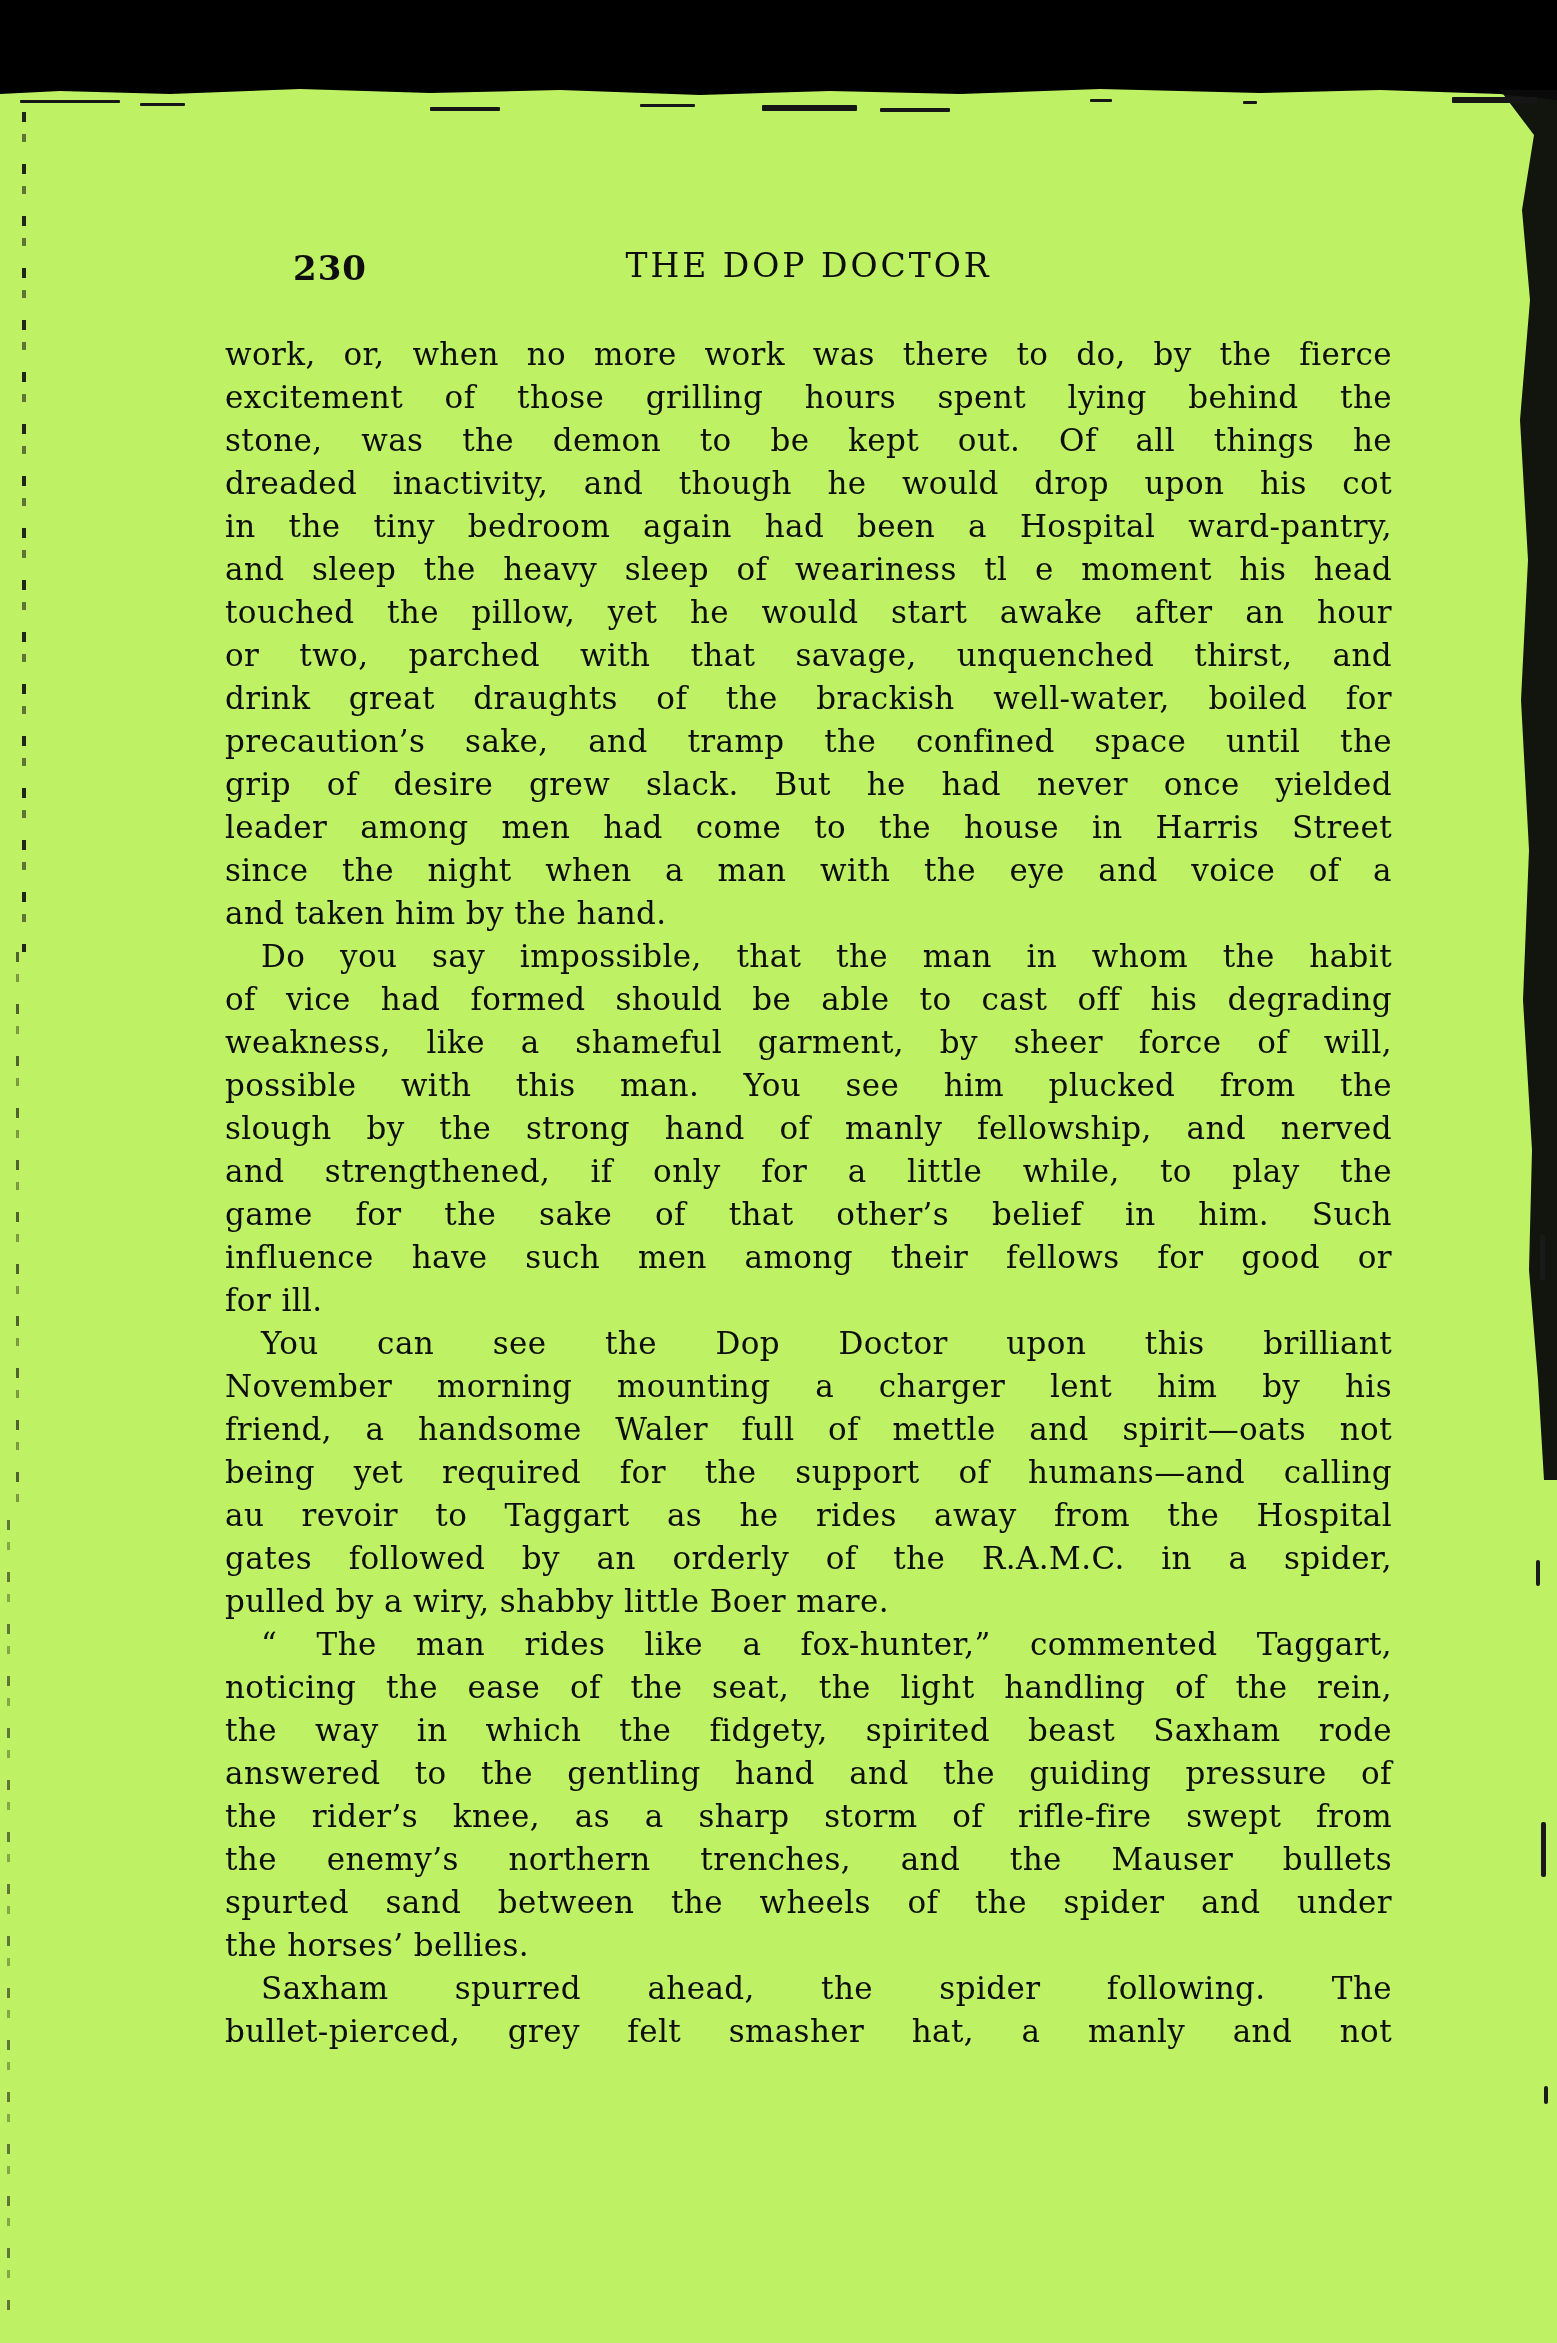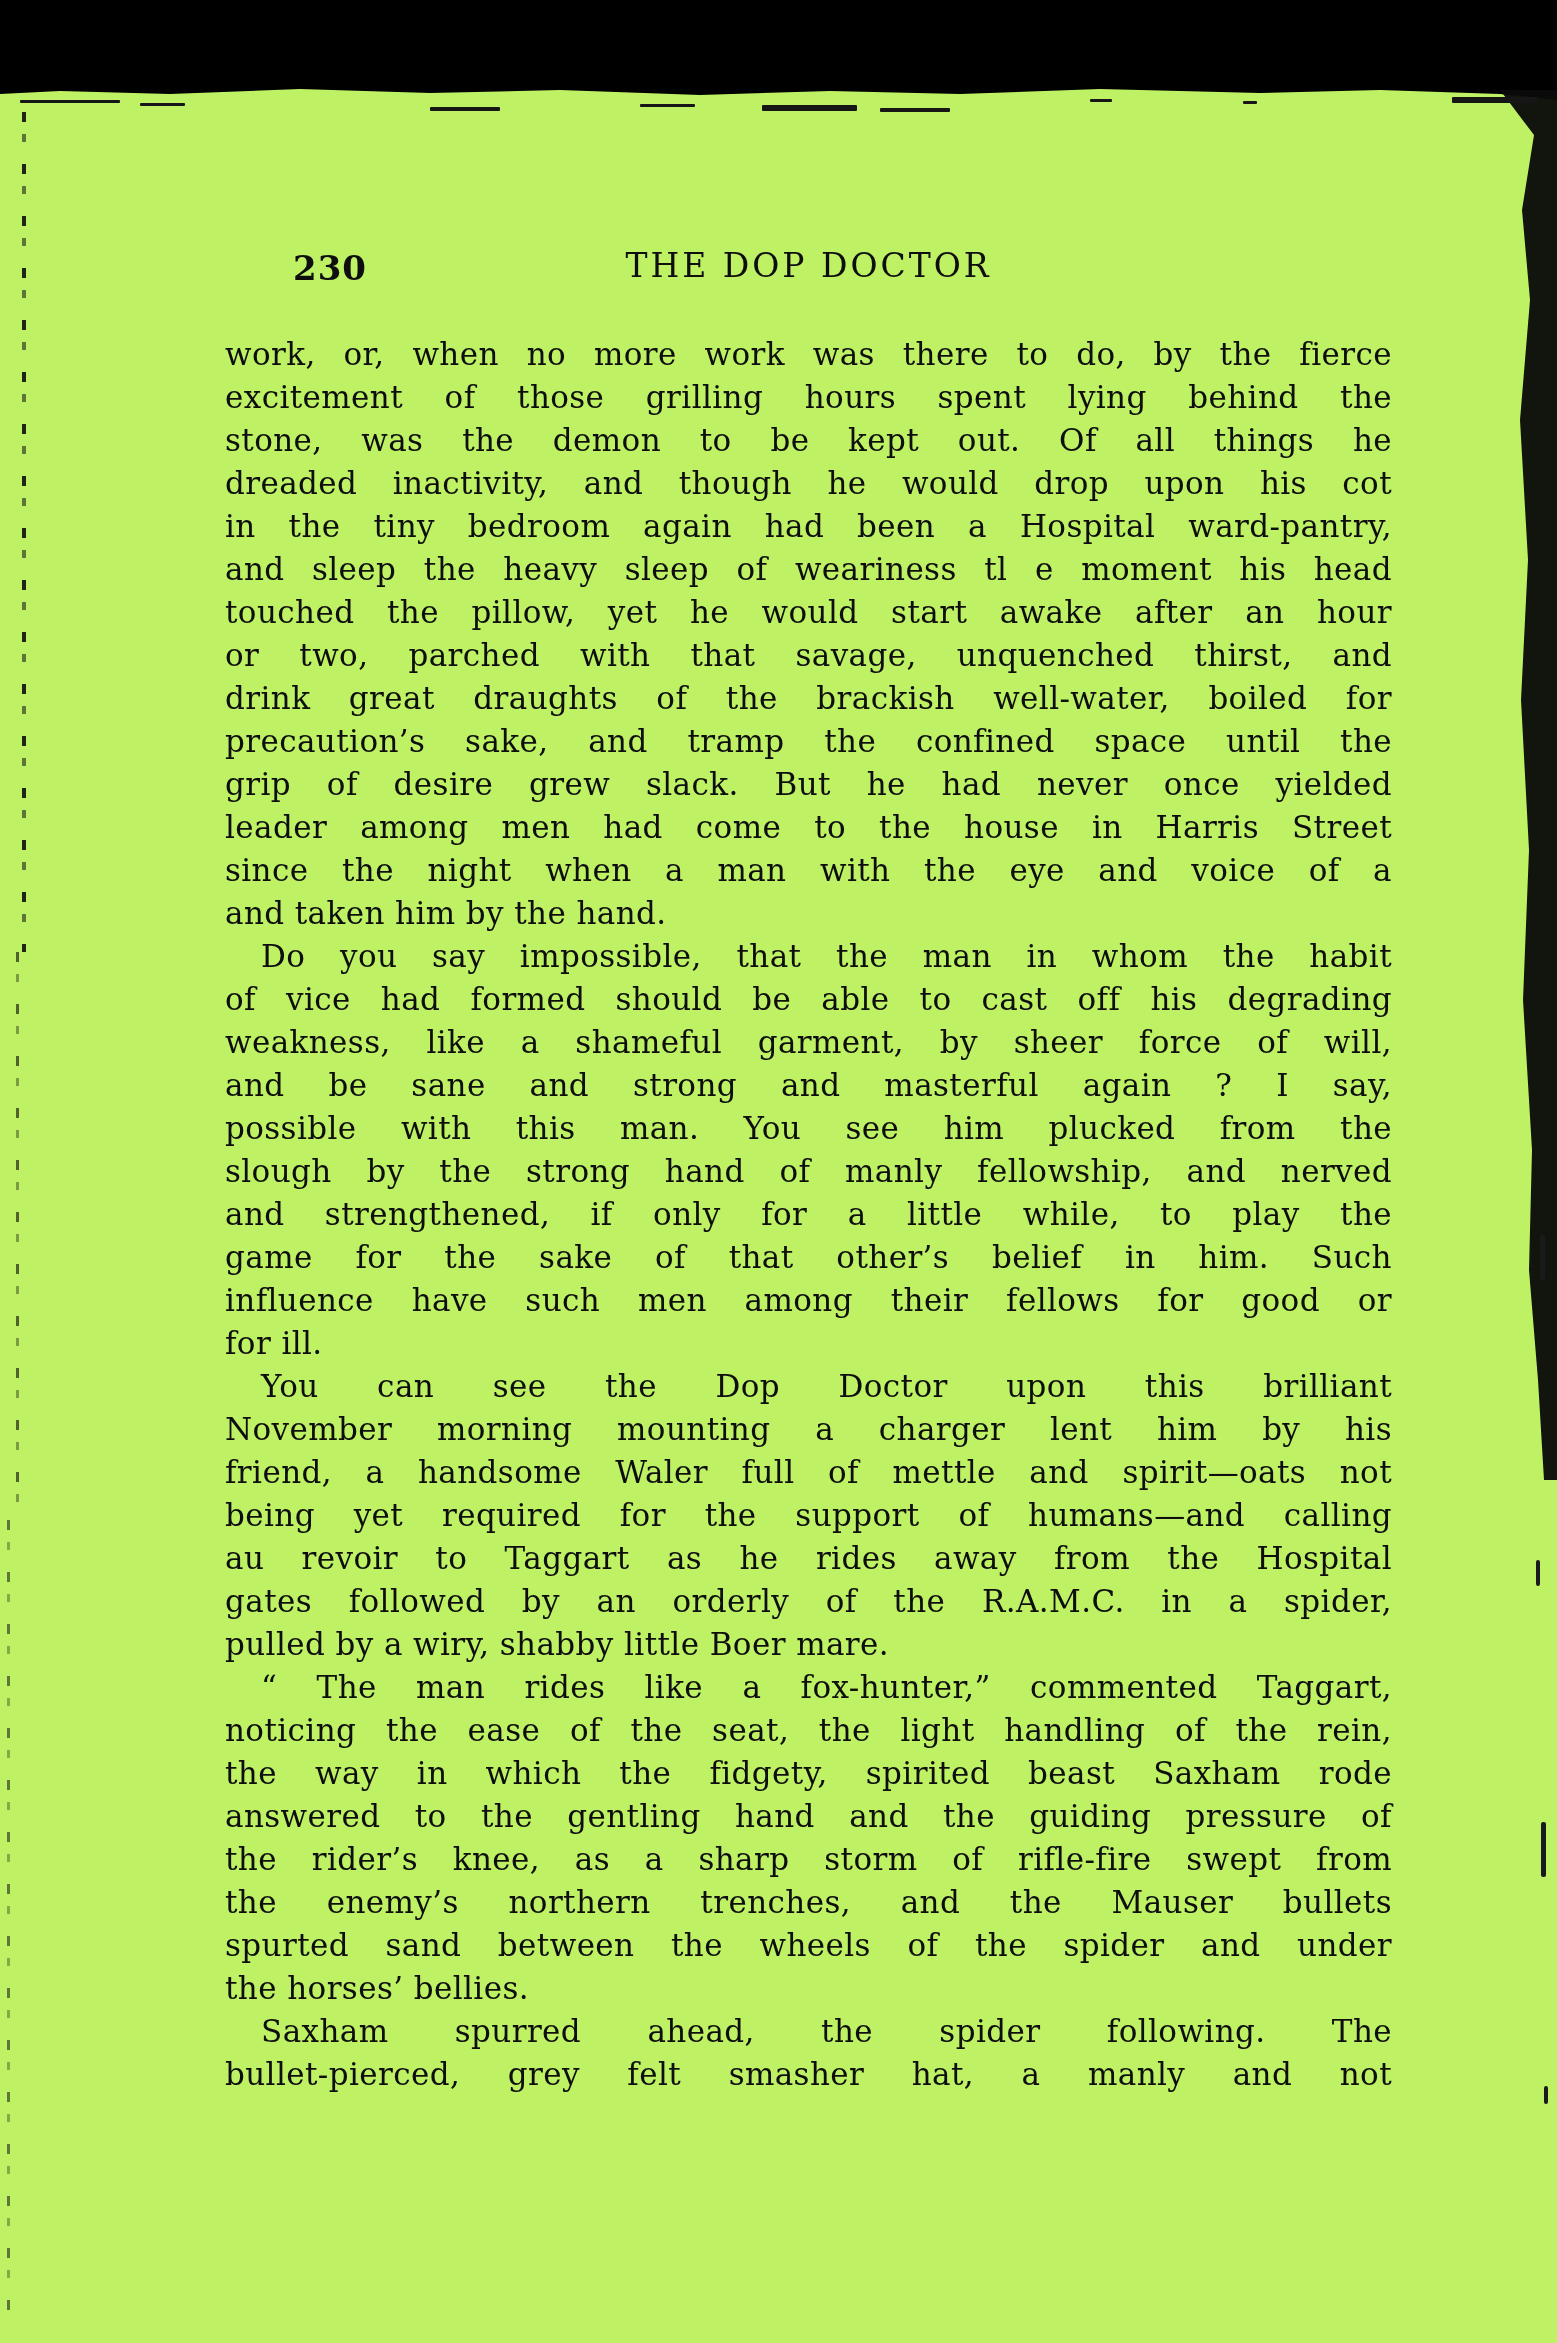--- a/index.html
+++ b/index.html
@@ -95,21 +95,20 @@
       <div class="line">or two, parched with that savage, unquenched thirst, and</div>
       <div class="line">drink great draughts of the brackish well-water, boiled for</div>
       <div class="line">precaution’s sake, and tramp the confined space until the</div>
       <div class="line">grip of desire grew slack.  But he had never once yielded</div>
       <div class="line">leader among men had come to the house in Harris Street</div>
       <div class="line">since the night when a man with the eye and voice of a</div>
       <div class="line short">and taken him by the hand.</div>
       <div class="line indent">Do you say impossible, that the man in whom the habit</div>
       <div class="line">of vice had formed should be able to cast off his degrading</div>
       <div class="line">weakness, like a shameful garment, by sheer force of will,</div>
-      <div class="line">and be sane and strong and masterful again ?  I say,</div>
       <div class="line">possible with this man.  You see him plucked from the</div>
       <div class="line">slough by the strong hand of manly fellowship, and nerved</div>
       <div class="line">and strengthened, if only for a little while, to play the</div>
       <div class="line">game for the sake of that other’s belief in him.  Such</div>
       <div class="line">influence have such men among their fellows for good or</div>
       <div class="line short">for ill.</div>
       <div class="line indent">You can see the Dop Doctor upon this brilliant</div>
       <div class="line">November morning mounting a charger lent him by his</div>
       <div class="line">friend, a handsome Waler full of mettle and spirit—oats not</div>
       <div class="line">being yet required for the support of humans—and calling</div>

